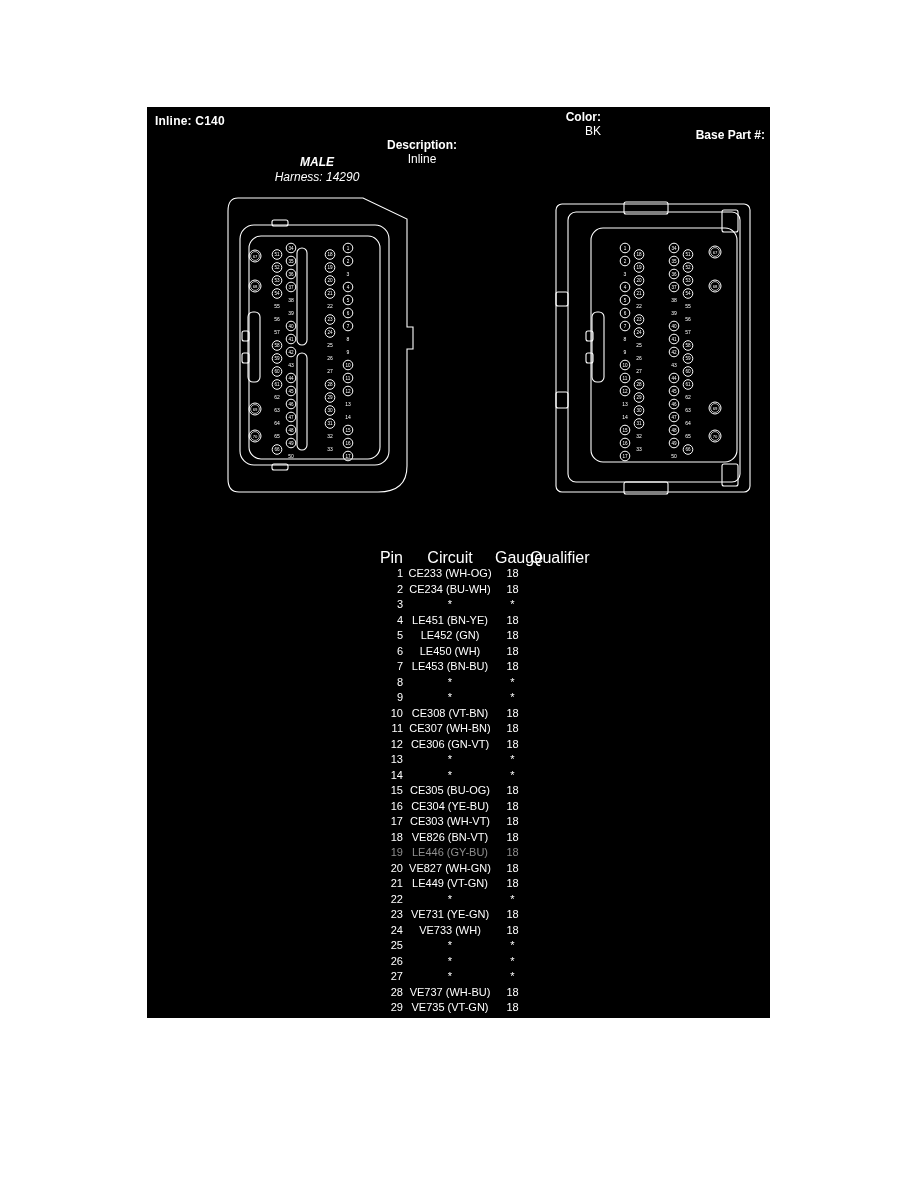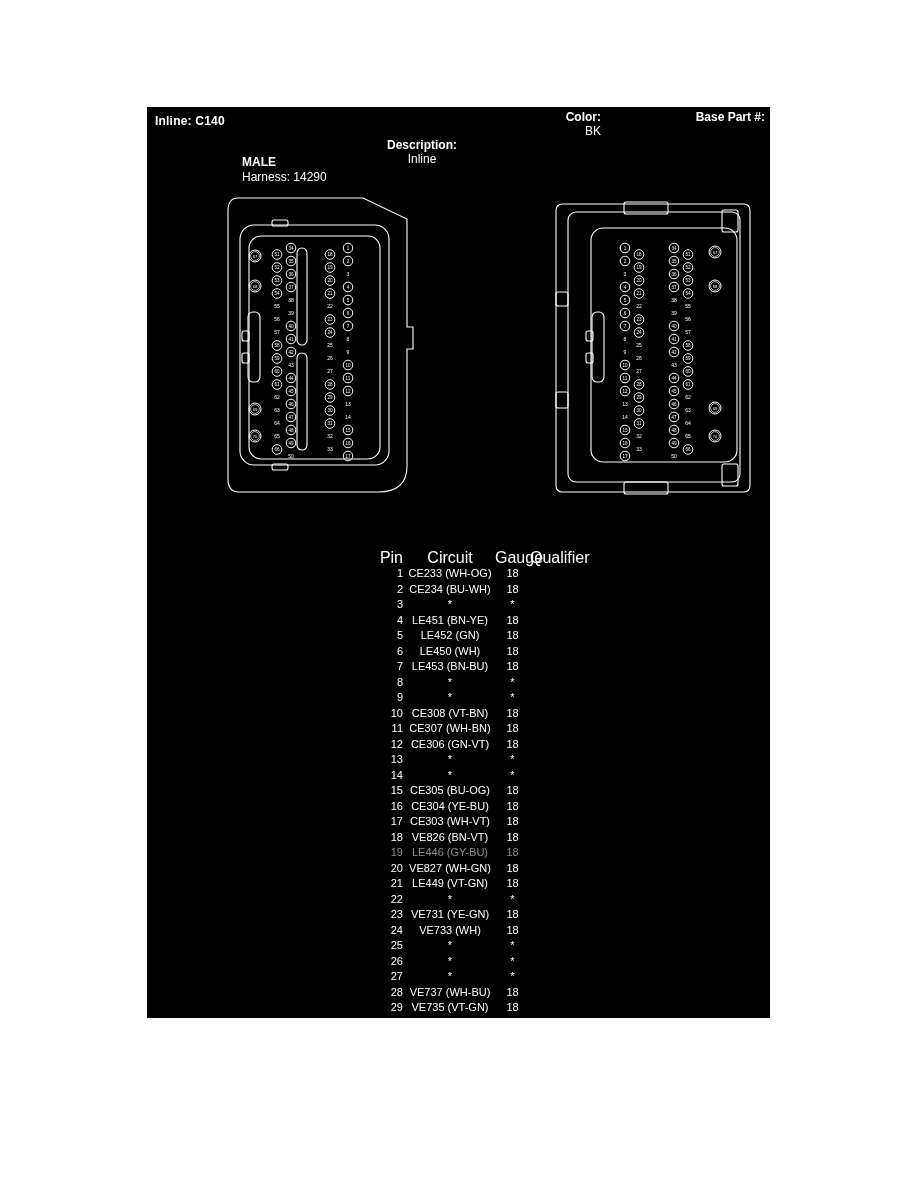--- a/index.html
+++ b/index.html
@@ -5,22 +5,22 @@
   html,body{margin:0;padding:0;background:#ffffff;}
   .page{position:relative;width:918px;height:1188px;background:#ffffff;overflow:hidden;
         font-family:"Liberation Sans", sans-serif;}
   .panel{position:absolute;left:147px;top:107px;width:623px;height:911px;background:#000;color:#fff;}
   .abs{position:absolute;}
   .sheet-title{left:8px;top:7px;font-size:12px;font-weight:bold;letter-spacing:.2px;}
   .hdr-label{font-size:12px;font-weight:bold;}
   .hdr-value{font-size:12px;}
   .desc-block{left:208px;top:3px;width:134px;text-align:center;margin-top:28px;}
   .color-block{left:384px;top:3px;width:70px;text-align:right;}
-  .basepart-block{right:5px;top:3px;text-align:right;}
-  .conn-caption{text-align:left;line-height:15px;}
+  .basepart-block{right:5px;top:21px;text-align:right;}
+  .conn-caption{text-align:center;line-height:15px;font-style:italic;}
   .conn-caption .cap-title{font-size:12px;font-weight:bold;}
   .conn-caption .cap-sub{font-size:12px;}
   .male-caption{left:95px;top:48px;width:150px;}
   .female-caption{left:429px;top:48px;width:150px;}
   .conn-svg{position:absolute;}
   .male-svg{left:75px;top:89px;width:192px;height:304px;}
   .female-svg{left:407px;top:89px;width:200px;height:304px;}
   .pin-table{left:223px;top:424px;width:232px;font-size:11px;}
   .trow{display:grid;grid-template-columns:35px 90px 35px 72px;height:15.5px;line-height:15.5px;align-items:center;}
   .trow.thead{font-size:16px;font-weight:normal;height:17px;line-height:17px;margin-top:18px;}

